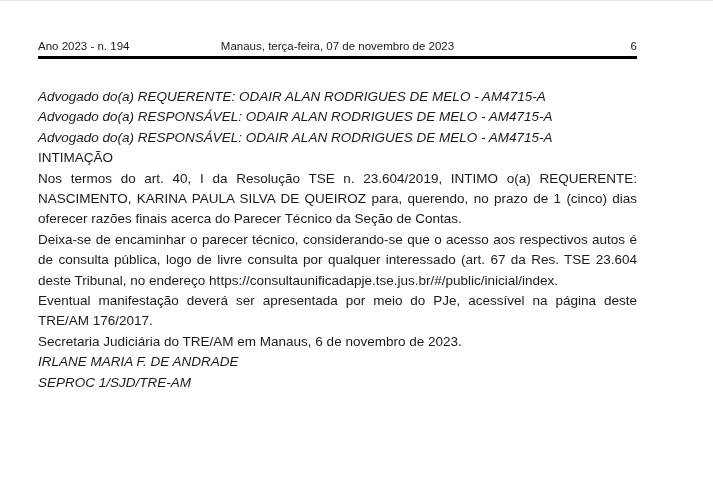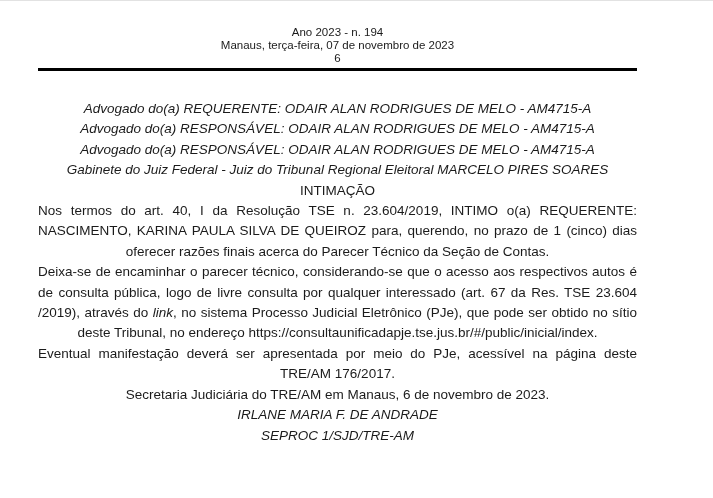--- a/index.html
+++ b/index.html
@@ -16,41 +16,40 @@
     position: absolute;
     top: 0; left: 0;
     width: 713px; height: 1px;
     background: #e2e2e2;
   }
   .page {
     margin-left: 38px;
     width: 599px;
   }
   .masthead {
-    margin-top: 26px;
+    margin-top: 40px;
     display: flex;
-    align-items: center;
+    align-items: flex-start;
     font-size: 11.5px;
     line-height: 13px;
-    flex-direction: column;
   }
   .h-left  { flex: 1; text-align: left; white-space: nowrap; }
   .h-center{ flex: none; text-align: center; white-space: nowrap; }
   .h-right { flex: 1; text-align: right; white-space: nowrap; }
   .rule {
     margin-top: 3px;
     height: 3px;
     background: #000000;
   }
   .content {
     margin-top: 28px;
     font-size: 13.5px;
     line-height: 20.4px;
   }
-  .ln { white-space: normal; text-align: center; }
+  .ln { white-space: normal; }
   .it { font-style: italic; }
   .jl {
     text-align: justify;
     text-align-last: justify;
   }
 </style>
 </head>
 <body>
 
 <div class="top-hairline"></div>
@@ -63,31 +62,29 @@
     <span class="h-right">6</span>
   </div>
 
   <div class="rule"></div>
 
   <div class="content">
 
     <div class="ln it">Advogado do(a) REQUERENTE: ODAIR ALAN RODRIGUES DE MELO - AM4715-A</div>
     <div class="ln it">Advogado do(a) RESPONSÁVEL: ODAIR ALAN RODRIGUES DE MELO - AM4715-A</div>
     <div class="ln it">Advogado do(a) RESPONSÁVEL: ODAIR ALAN RODRIGUES DE MELO - AM4715-A</div>
-    <div class="ln it">Gabinete do Juiz Federal - Juiz do Tribunal Regional Eleitoral MARCELO PIRES SOARES</div>
 
     <div class="ln">INTIMAÇÃO</div>
 
     <div class="ln jl">Nos termos do art. 40, I da Resolução TSE n. 23.604/2019, INTIMO o(a) REQUERENTE:</div>
     <div class="ln jl">NASCIMENTO, KARINA PAULA SILVA DE QUEIROZ para, querendo, no prazo de 1 (cinco) dias</div>
     <div class="ln">oferecer razões finais acerca do Parecer Técnico da Seção de Contas.</div>
 
     <div class="ln jl">Deixa-se de encaminhar o parecer técnico, considerando-se que o acesso aos respectivos autos é</div>
     <div class="ln jl">de consulta pública, logo de livre consulta por qualquer interessado (art. 67 da Res. TSE 23.604</div>
-    <div class="ln jl"><span>/2019), através do </span><i class="it">link</i><span>, no sistema Processo Judicial Eletrônico (PJe), que pode ser obtido no sítio</span></div>
     <div class="ln">deste Tribunal, no endereço https://consultaunificadapje.tse.jus.br/#/public/inicial/index.</div>
 
     <div class="ln jl">Eventual manifestação deverá ser apresentada por meio do PJe, acessível na página deste</div>
     <div class="ln">TRE/AM 176/2017.</div>
 
     <div class="ln">Secretaria Judiciária do TRE/AM em Manaus, 6 de novembro de 2023.</div>
     <div class="ln it">IRLANE MARIA F. DE ANDRADE</div>
     <div class="ln it">SEPROC 1/SJD/TRE-AM</div>
 
   </div>

